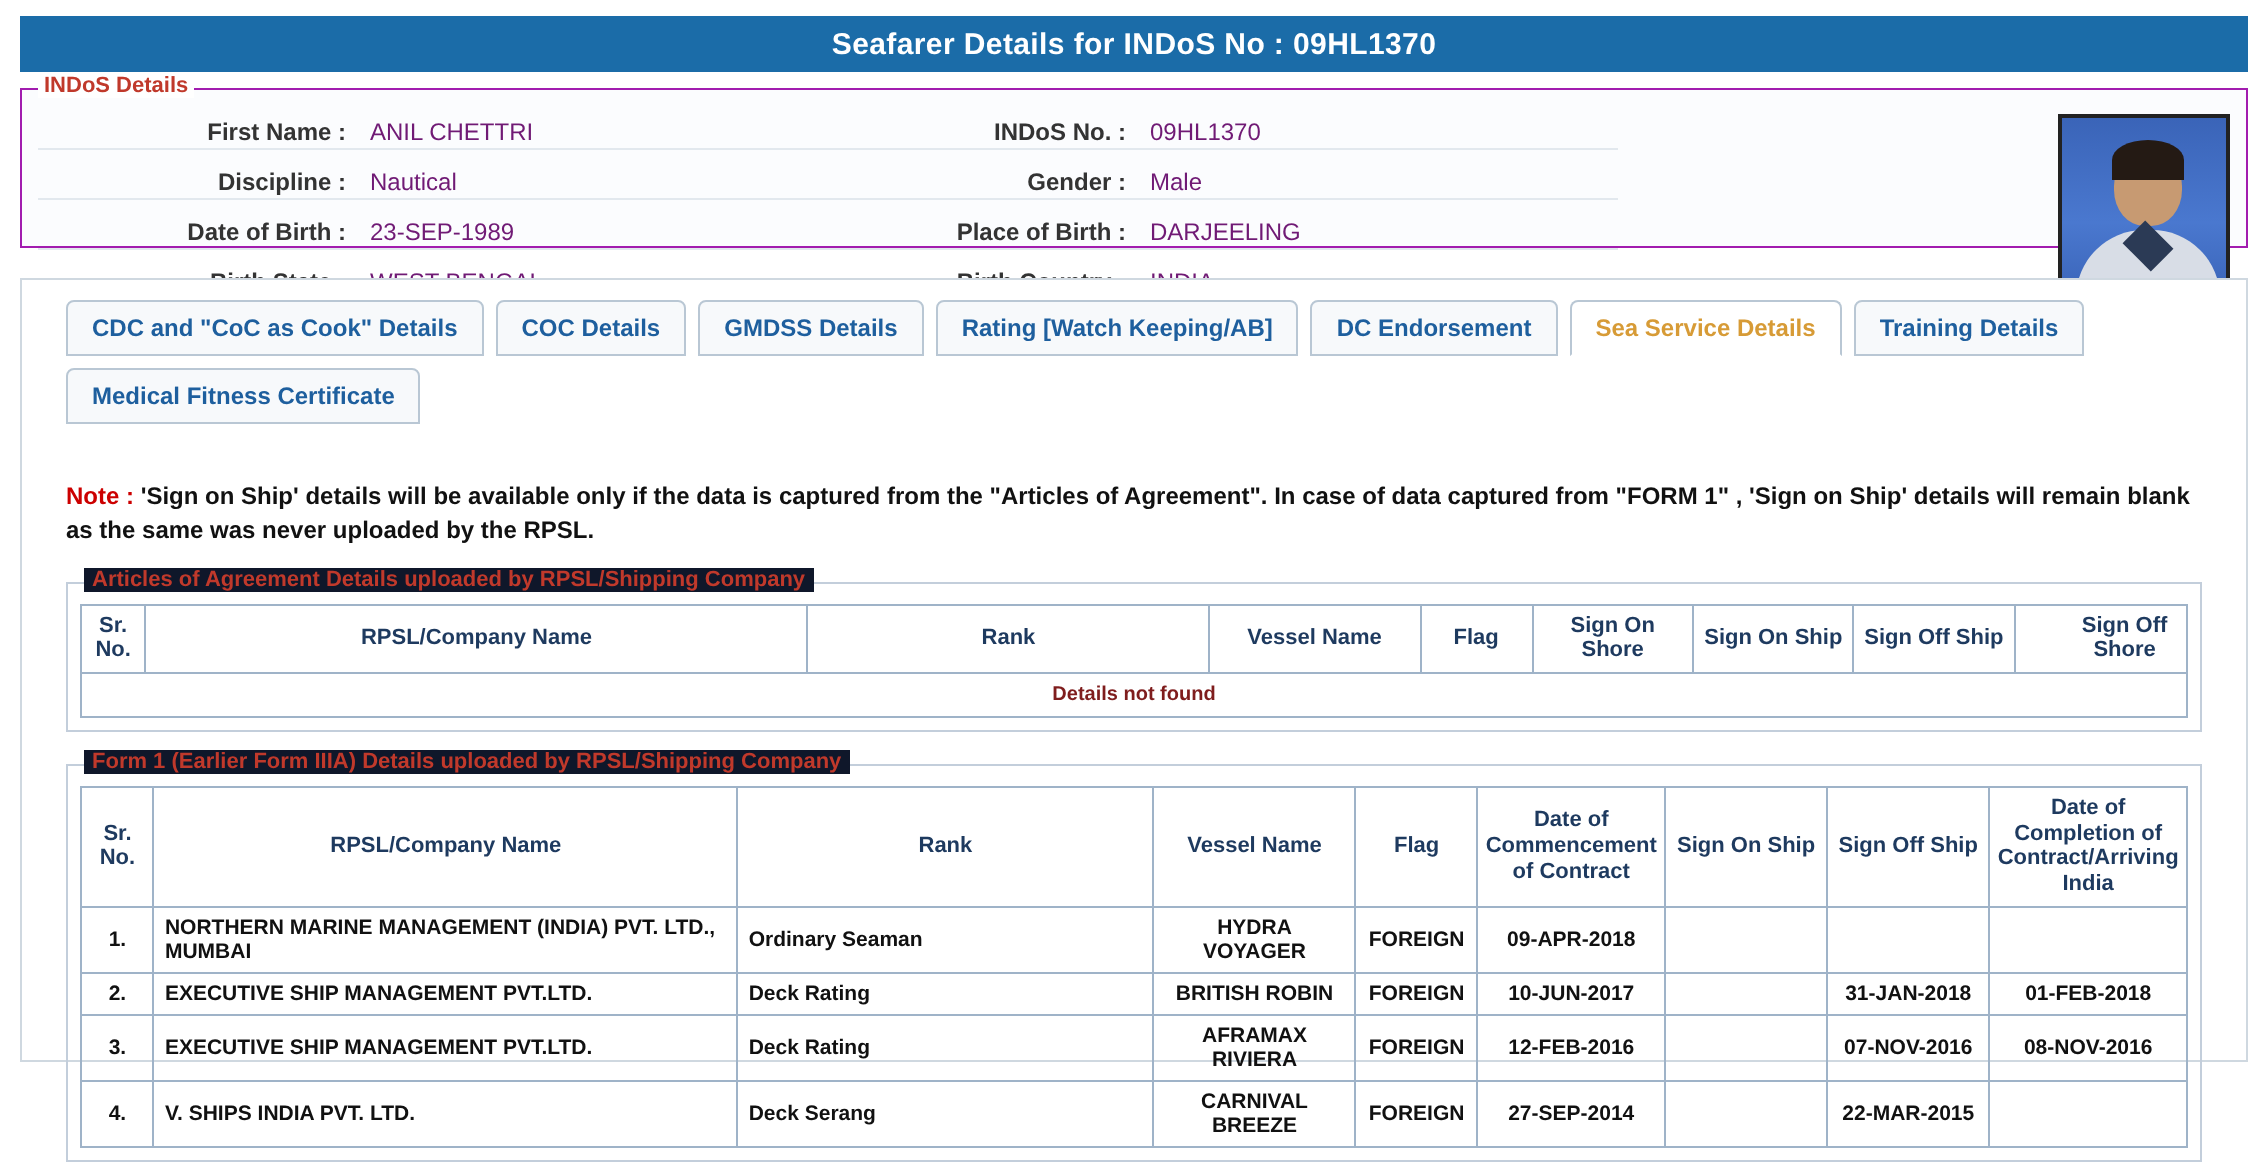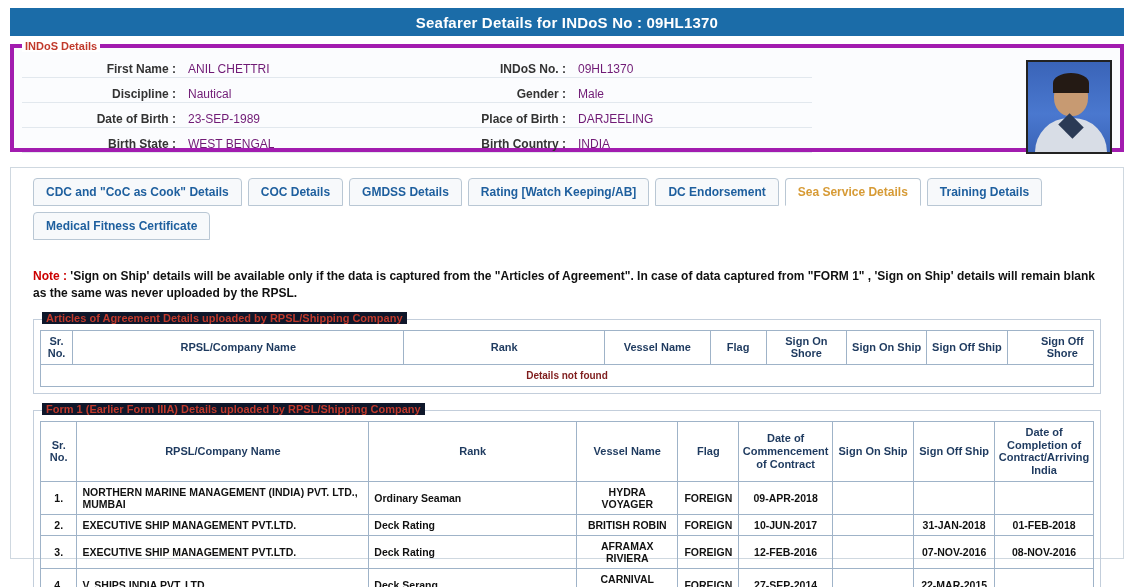--- a/index.html
+++ b/index.html
@@ -25,25 +25,25 @@
     display: flex;
     align-items: center;
     justify-content: center;
     letter-spacing: .2px;
     text-align: right;
   }
 
   
   .indos-wrap {
     margin: 8px 10px 15px 10px;
-    border: 4px solid #a21caf;
+    border: 1px solid #a21caf;
     background: #fbfcfe;
     position: relative;
     padding: 10px 8px 8px 8px;
-    height: 108px;
+    height: 80px;
   }
   .legend {
     position: absolute;
     top: -8px; left: 8px;
     background: #ffffff;
     color: #c0392b;
     font-weight: bold;
     font-size: 11px;
     padding: 0 3px;
   }

